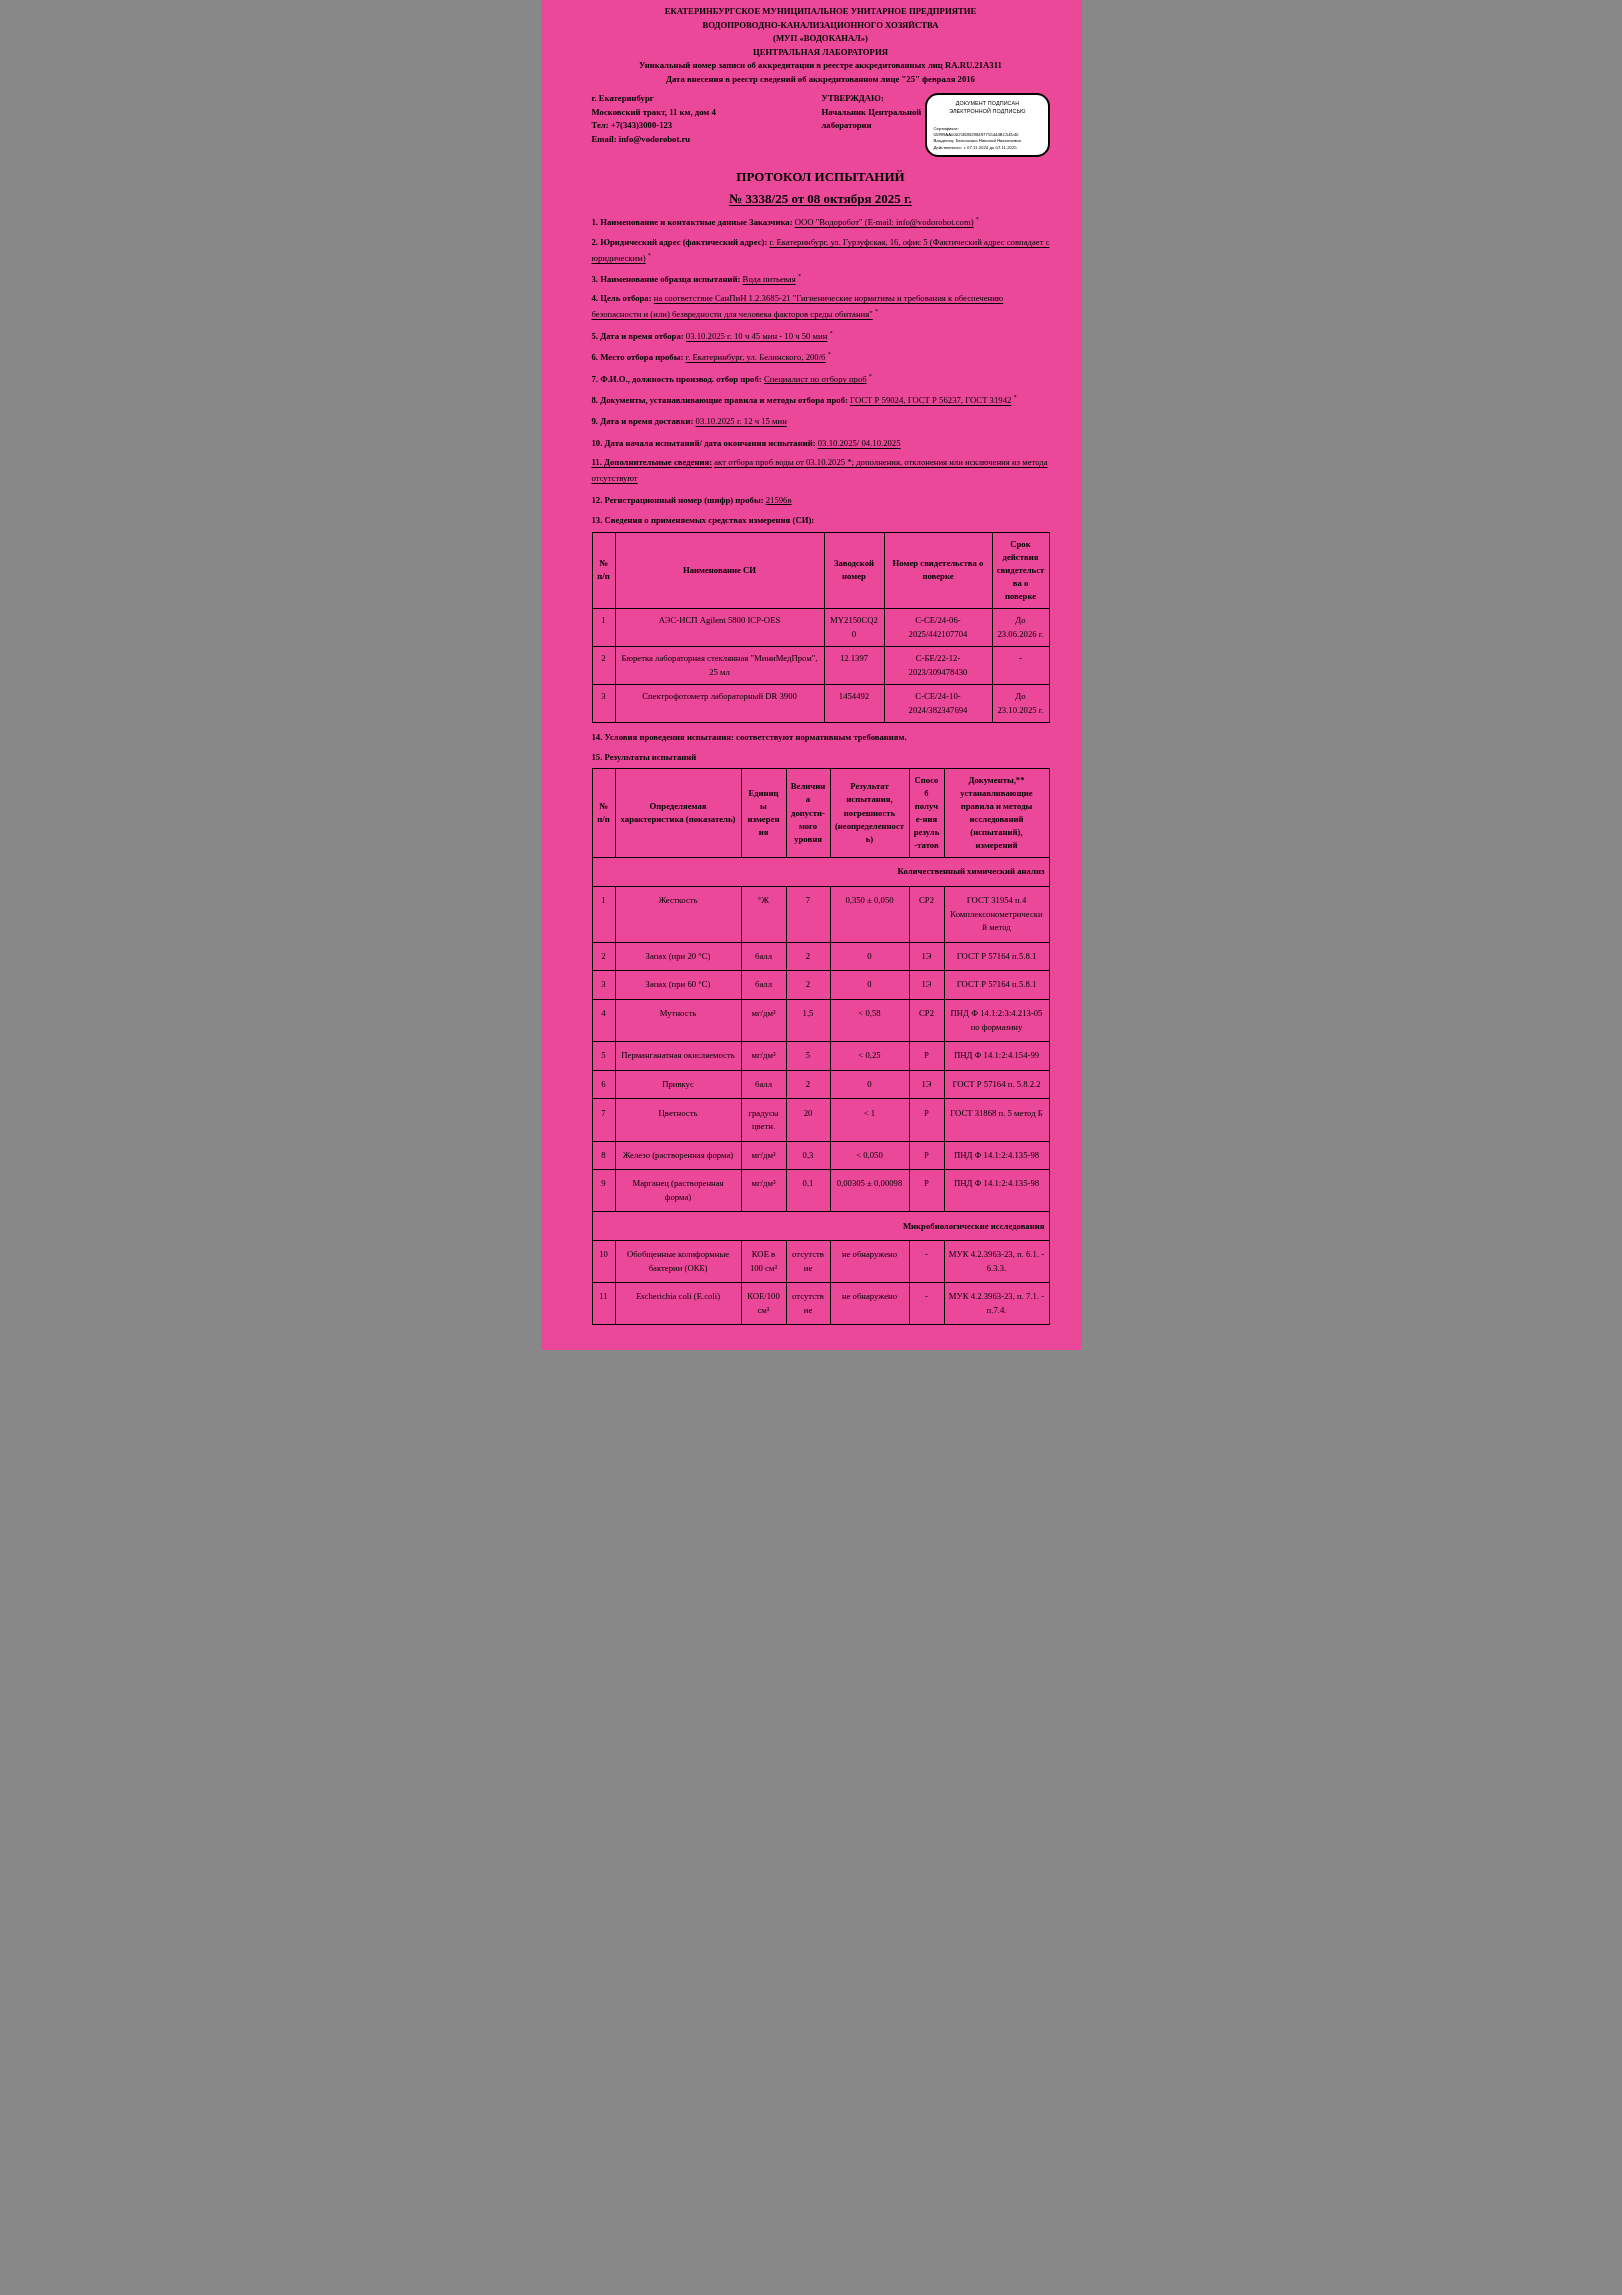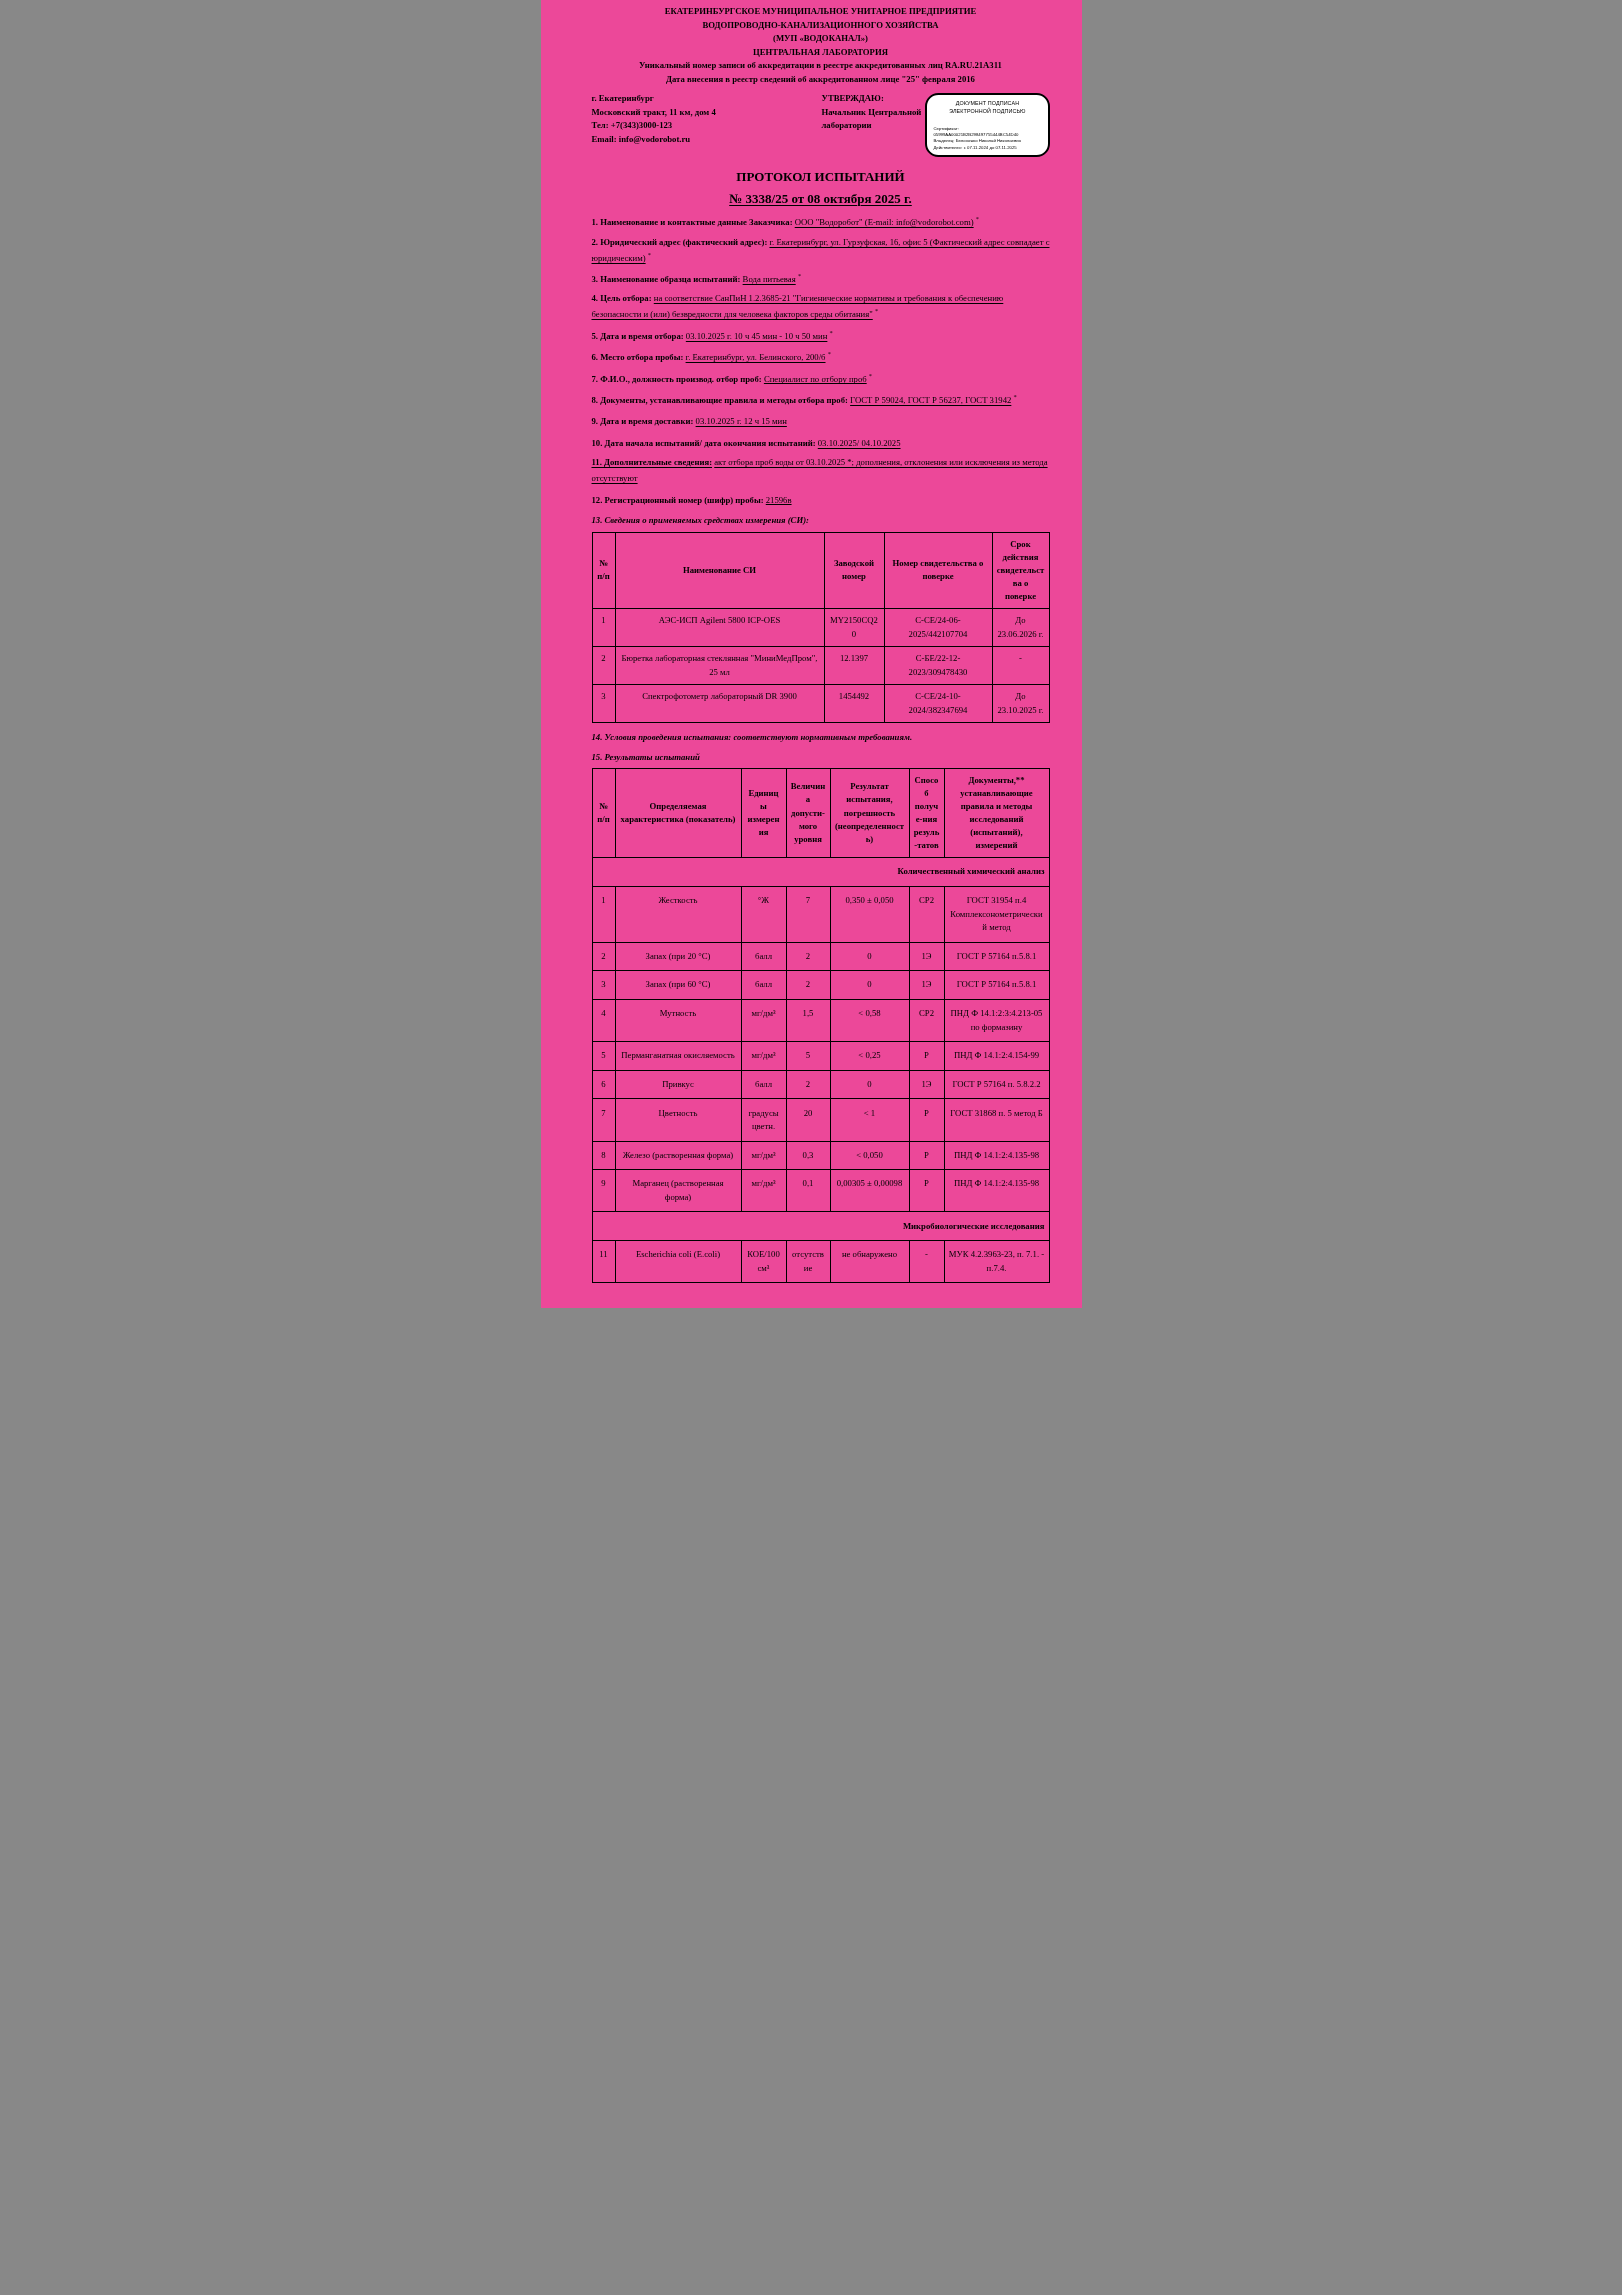--- a/index.html
+++ b/index.html
@@ -27,21 +27,21 @@
   .protocol{text-align:center;margin-top:5.1px;}
   .protocol-title{font-weight:bold;font-size:13px;}
   .protocol-number{font-weight:bold;font-size:13px;text-decoration:underline;text-underline-offset:2px;text-decoration-thickness:1px;margin-top:2px;}
   
   .items{margin-top:6.1px;}
   .item{margin:5.6px 0;line-height:1.6;}
   .item .label{font-weight:bold;}
   .item .label.ul{text-decoration:underline;text-underline-offset:2px;text-decoration-thickness:1px;}
   .item .value{text-decoration:underline;text-underline-offset:2px;text-decoration-thickness:0.8px;}
   .item sup.star{font-size:75%;}
-  .plain{font-weight:bold;margin:7.1px 0 4.1px 0;font-style:italic;}
+  .plain{font-weight:bold;margin:7.1px 0 4.1px 0;}
   
   table.doc{border-collapse:collapse;width:100%;margin-top:4.1px;table-layout:fixed;}
   table.doc{border:1.5px solid #000;}
   table.doc th,table.doc td{
     border:0.5px solid #000;border-top-width:1.5px;border-bottom-width:1.5px;
     padding:5.1px 4.1px;vertical-align:top;word-wrap:break-word;
   }
   table.doc th{font-weight:bold;text-align:center;vertical-align:middle;line-height:1.5;}
   table.doc td{line-height:1.55;}
   td.c{text-align:center;}
@@ -306,20 +306,29 @@
         <td class="c">мг/дм³</td>
         <td class="c">0,1</td>
         <td class="c">0,00305 ± 0,00098</td>
         <td class="c">Р</td>
         <td class="l">ПНД Ф 14.1:2:4.135-98</td>
       </tr>
       <tr class="section-row">
         <td colspan="7">Микробиологические исследования</td>
       </tr>
       <tr>
+        <td class="c">10</td>
+        <td class="l">Обобщенные колиформные бактерии (ОКБ)</td>
+        <td class="c">КОЕ в 100 см³</td>
+        <td class="c">отсутствие</td>
+        <td class="c">не обнаружено</td>
+        <td class="c">-</td>
+        <td class="l">МУК 4.2.3963-23, п. 6.1. - 6.3.3.</td>
+      </tr>
+      <tr>
         <td class="c">11</td>
         <td class="l">Escherichia coli (E.coli)</td>
         <td class="c">КОЕ/100 см³</td>
         <td class="c">отсутствие</td>
         <td class="c">не обнаружено</td>
         <td class="c">-</td>
         <td class="l">МУК 4.2.3963-23, п. 7.1. - п.7.4.</td>
       </tr>
     </tbody>
   </table>

